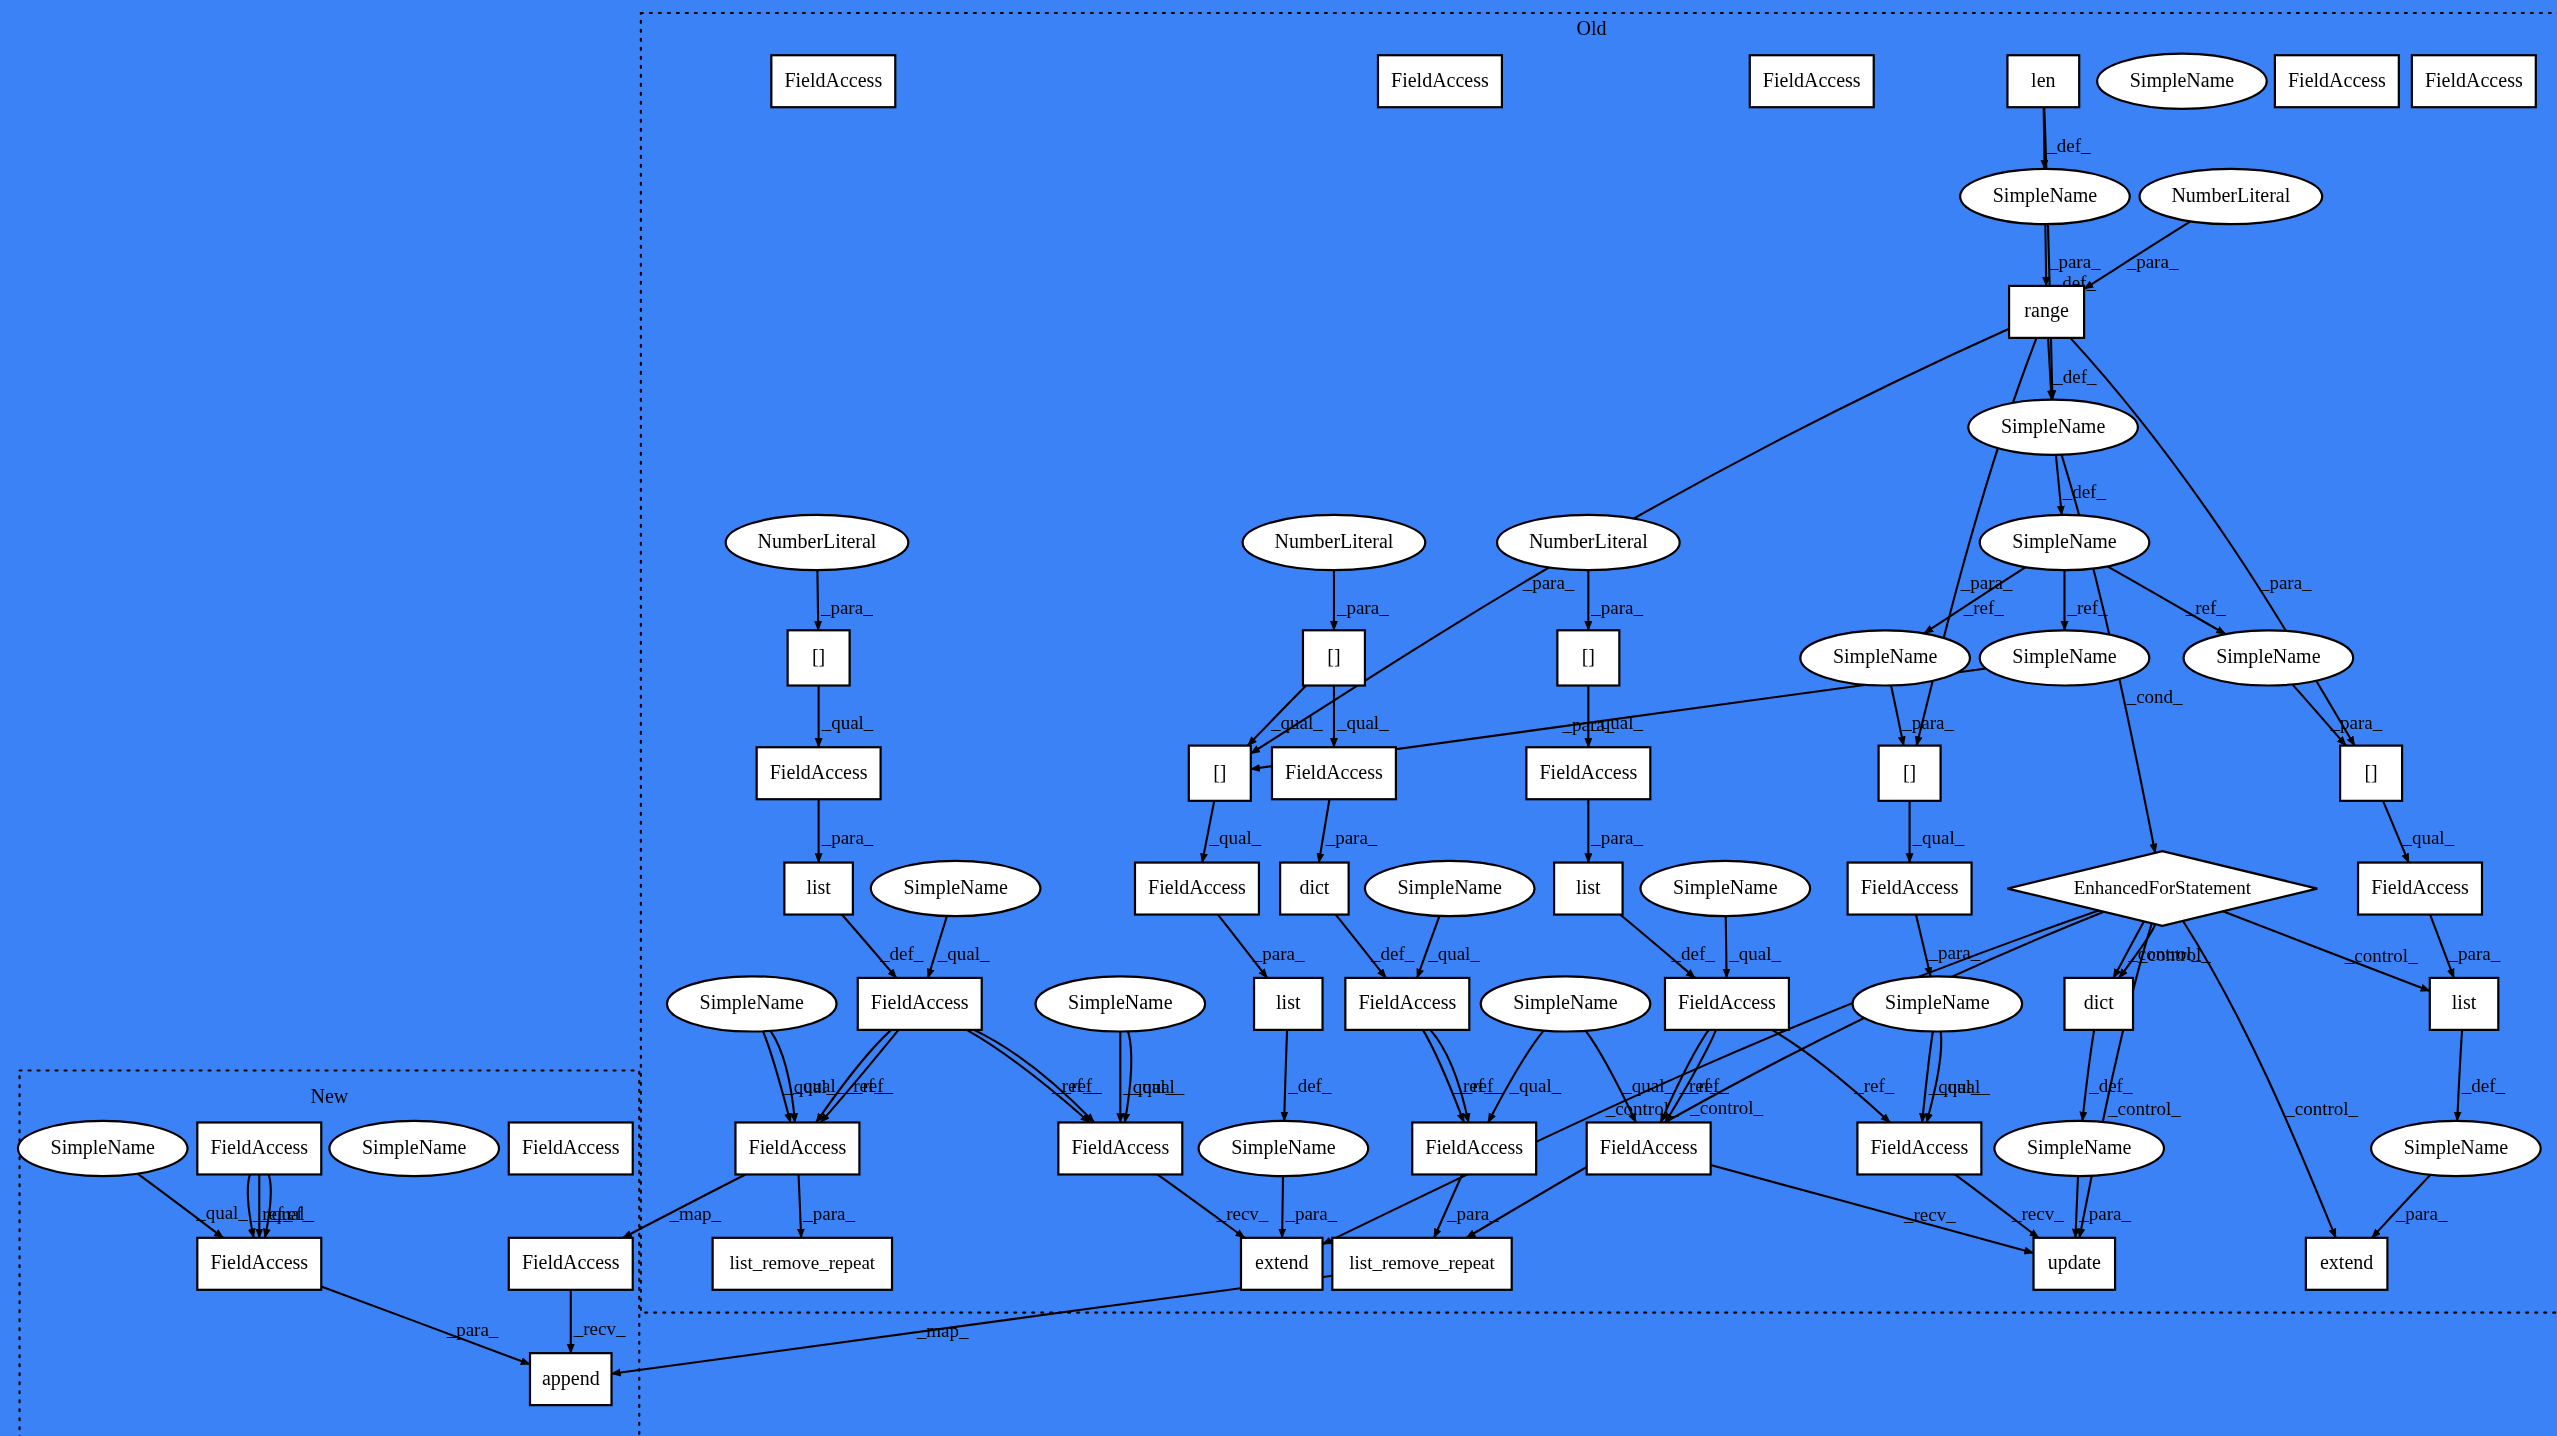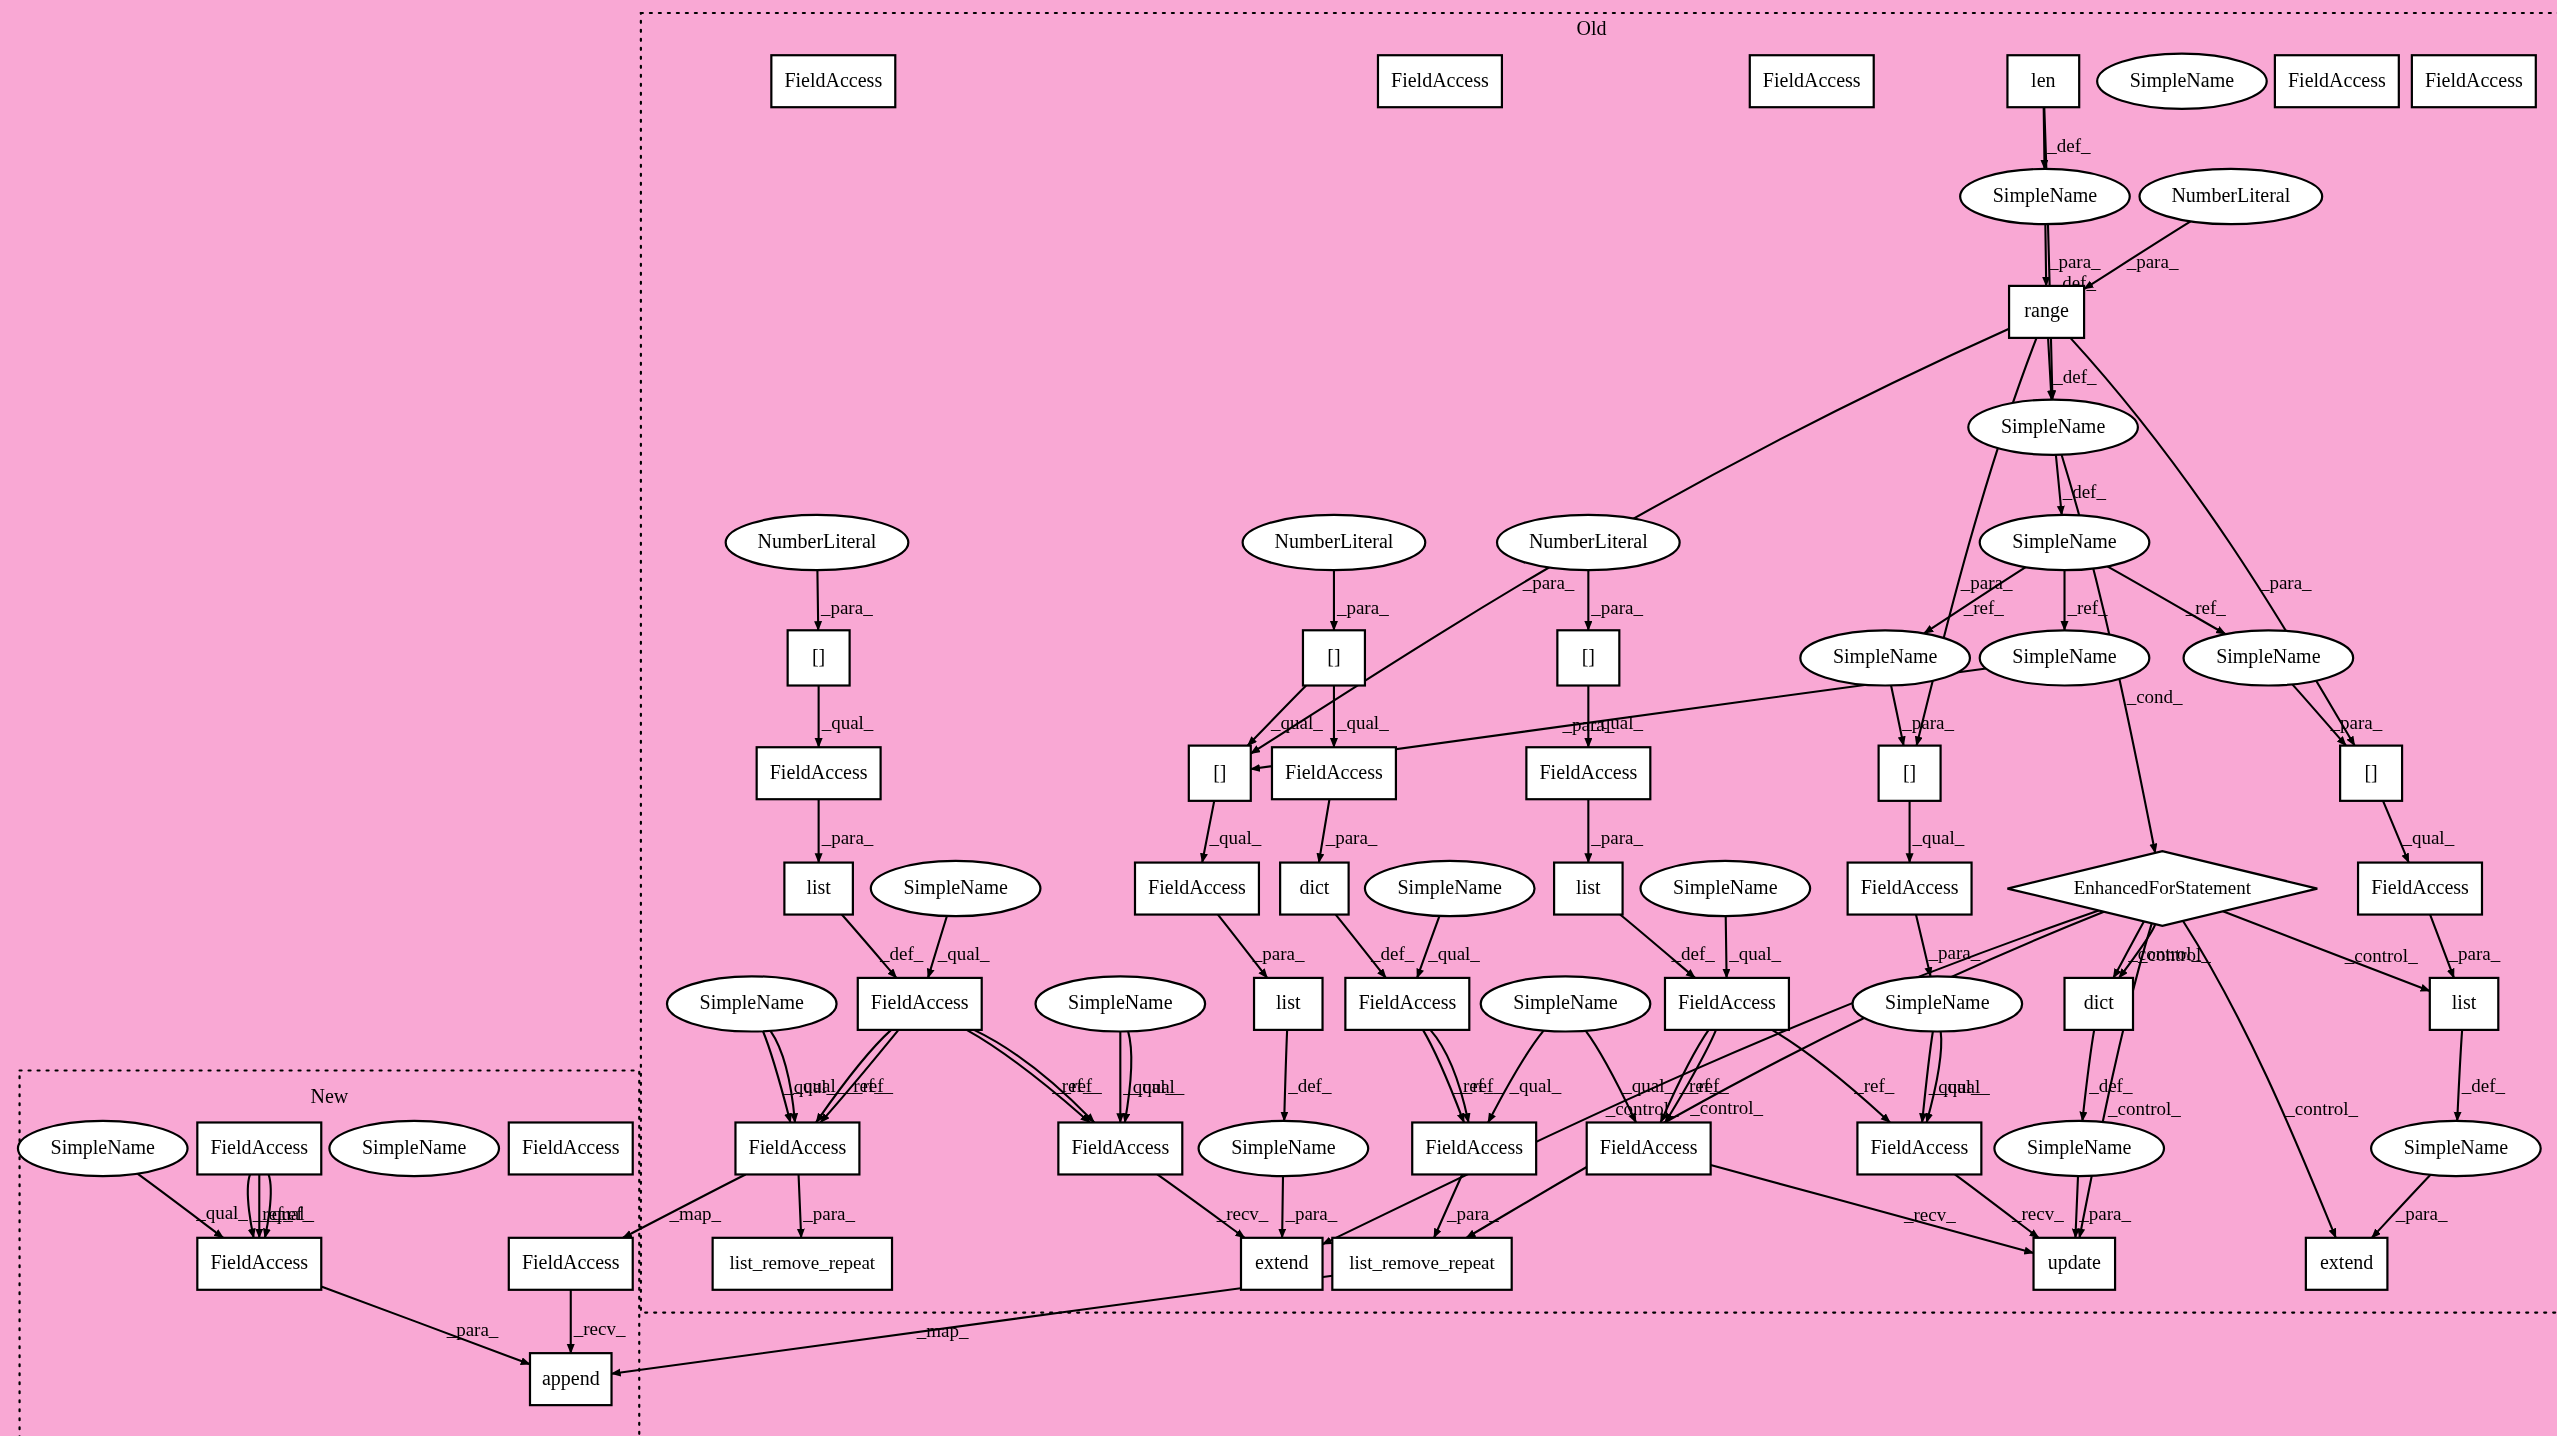--- a/index.html
+++ b/index.html
@@ -1,16 +1,16 @@
 <!DOCTYPE html>
 <html><head>
 <meta charset="utf-8">
 <style>
   html,body{margin:0;padding:0;background:#ffffff;}
-  #stage{position:relative;width:2557px;height:1436px;background:#f9a8d4;
+  #stage{position:relative;width:2557px;height:1436px;background:#3b82f6;
          font-family:"Liberation Serif","DejaVu Serif",serif;overflow:hidden;}
   svg{position:absolute;left:0;top:0;width:2557px;height:1436px;}
   .node-box{fill:#ffffff;stroke:#000000;stroke-width:2.2;}
   .node-ell{fill:#ffffff;stroke:#000000;stroke-width:2.2;}
   .node-dia{fill:#ffffff;stroke:#000000;stroke-width:2.2;}
   .cluster{fill:none;stroke:#000000;stroke-width:2.2;stroke-dasharray:2 7;stroke-linecap:round;}
   .edge{fill:none;stroke:#000000;stroke-width:2.1;}
   text{font-family:"Liberation Serif","DejaVu Serif",serif;fill:#000;}
   .nlabel{font-size:20px;text-anchor:middle;dominant-baseline:middle;}
   .nlabel-sm{font-size:19px;text-anchor:middle;dominant-baseline:middle;}

